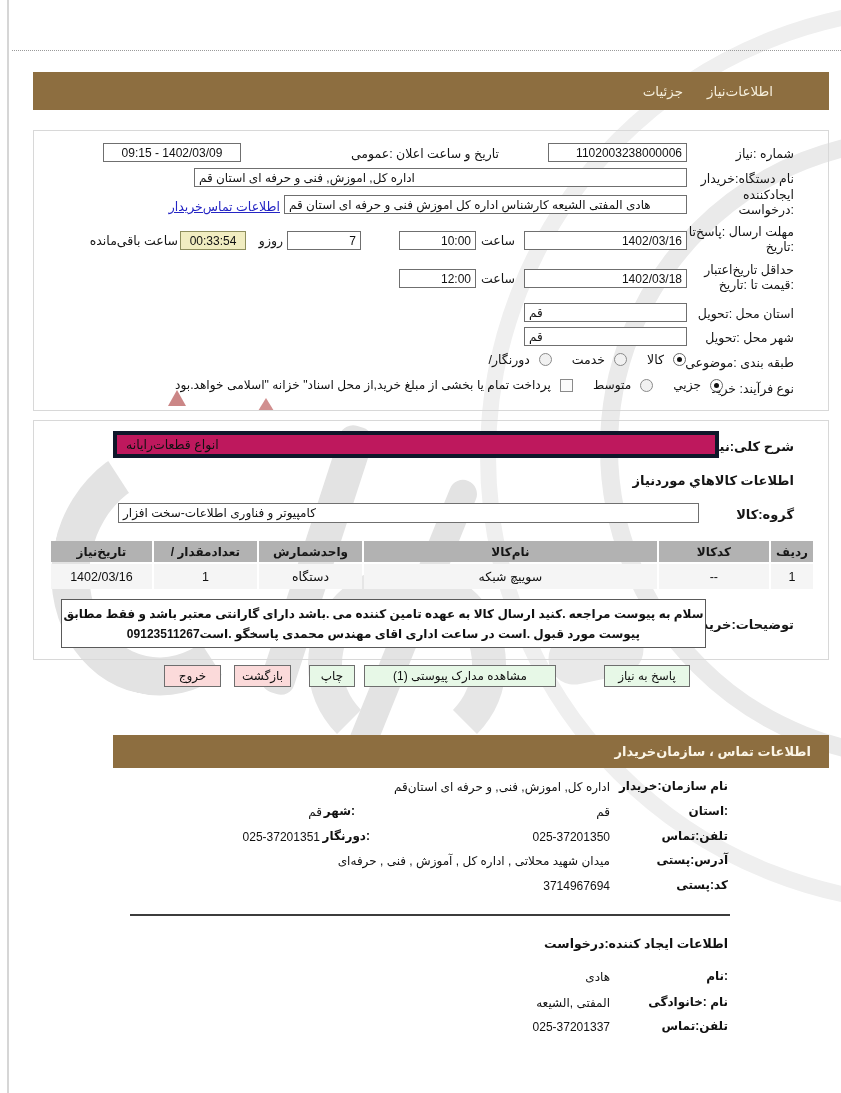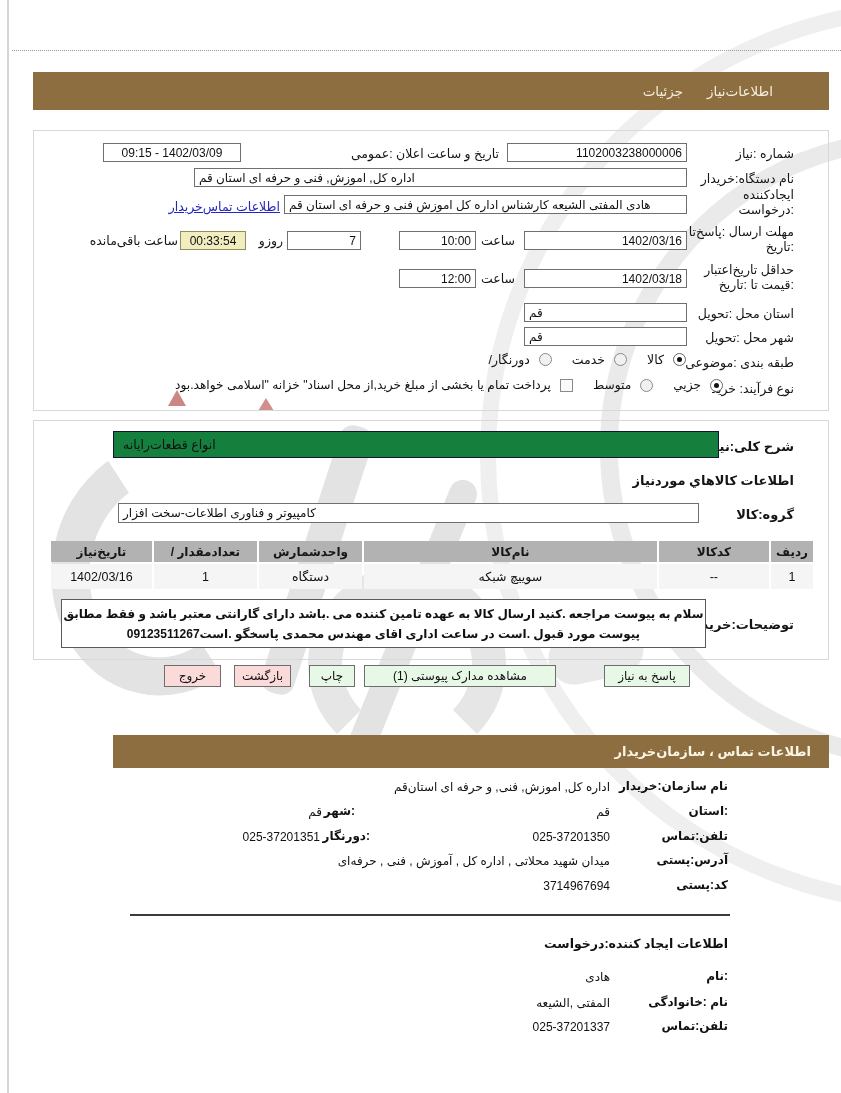--- a/index.html
+++ b/index.html
@@ -42,21 +42,21 @@
   .link{position:absolute;color:#2525c4;text-decoration:underline;font-size:12.5px;cursor:pointer;white-space:nowrap;}
   
   .optrow{position:absolute;display:flex;align-items:center;gap:20px;font-size:12.5px;white-space:nowrap;}
   .opt{display:flex;align-items:center;gap:9px;}
   .radio{width:13px;height:13px;border-radius:50%;border:1px solid #8a8a8a;background:#f1f1f1;box-sizing:border-box;position:relative;flex:0 0 auto;}
   .radio.sel{background:#fff;border-color:#666;}
   .radio.sel::after{content:"";position:absolute;left:3px;top:3px;width:5px;height:5px;border-radius:50%;background:#111;}
   .chk{width:13px;height:13px;border:1px solid #8a8a8a;background:#fbfbfb;box-sizing:border-box;flex:0 0 auto;}
   .smalltxt{font-size:12.2px;}
   
-  .bigbox{position:absolute;border:1px solid #0f172a;background:#15803d;box-sizing:border-box;display:flex;align-items:center;
+  .bigbox{position:absolute;border:4px solid #0f172a;background:#be185d;box-sizing:border-box;display:flex;align-items:center;
           justify-content:flex-end;padding:0 9px;font-size:12.5px;}
   
   .gtable{position:absolute;left:15px;top:118px;width:766px;border-collapse:separate;border-spacing:2px;direction:rtl;}
   .gtable th{background:#b2b2b2;color:#161616;font-size:12px;font-weight:bold;height:21px;padding:0 4px;white-space:nowrap;}
   .gtable td{background:#f5f5f5;font-size:12.5px;text-align:center;height:25px;padding:0 4px;white-space:nowrap;}
   .notesbox{position:absolute;border:1px solid #5a5a5a;background:#fff;box-sizing:border-box;
             font-size:12px;line-height:20px;text-align:center;padding-top:4px;font-weight:bold;}
   
   .btn{position:absolute;top:665px;height:22px;border:1px solid #6e6e6e;box-sizing:border-box;
        display:flex;align-items:center;justify-content:center;font-size:12px;cursor:pointer;white-space:nowrap;}
@@ -91,21 +91,21 @@
   <div class="dotline"></div>
 
   <div class="tabbar">
     <div class="tab">اطلاعات‌نیاز</div>
     <div class="tab">جزئیات</div>
   </div>
 
   <div class="panel p1">
 
     <div class="lbl" style="right:34px;top:16px">شماره :نیاز</div>
-    <div class="inp ltr" style="right:141px;top:12px;width:180px">1102003238000006</div>
+    <div class="inp ltr" style="right:141px;top:12px;width:139px">1102003238000006</div>
     <div class="lbl" style="right:329px;top:16px">تاریخ و ساعت اعلان :عمومی</div>
     <div class="inp center ltr" style="right:587px;top:12px;width:138px">09:15 - 1402/03/09</div>
 
     <div class="lbl" style="right:34px;top:41px">نام دستگاه:خریدار</div>
     <div class="inp" style="right:141px;top:37px;width:493px">اداره کل, اموزش, فنی و حرفه ای استان قم</div>
 
     <div class="lbl" style="right:34px;top:57px">
       <span>ایجادکننده</span><br>
       <span>:درخواست</span>
     </div>

